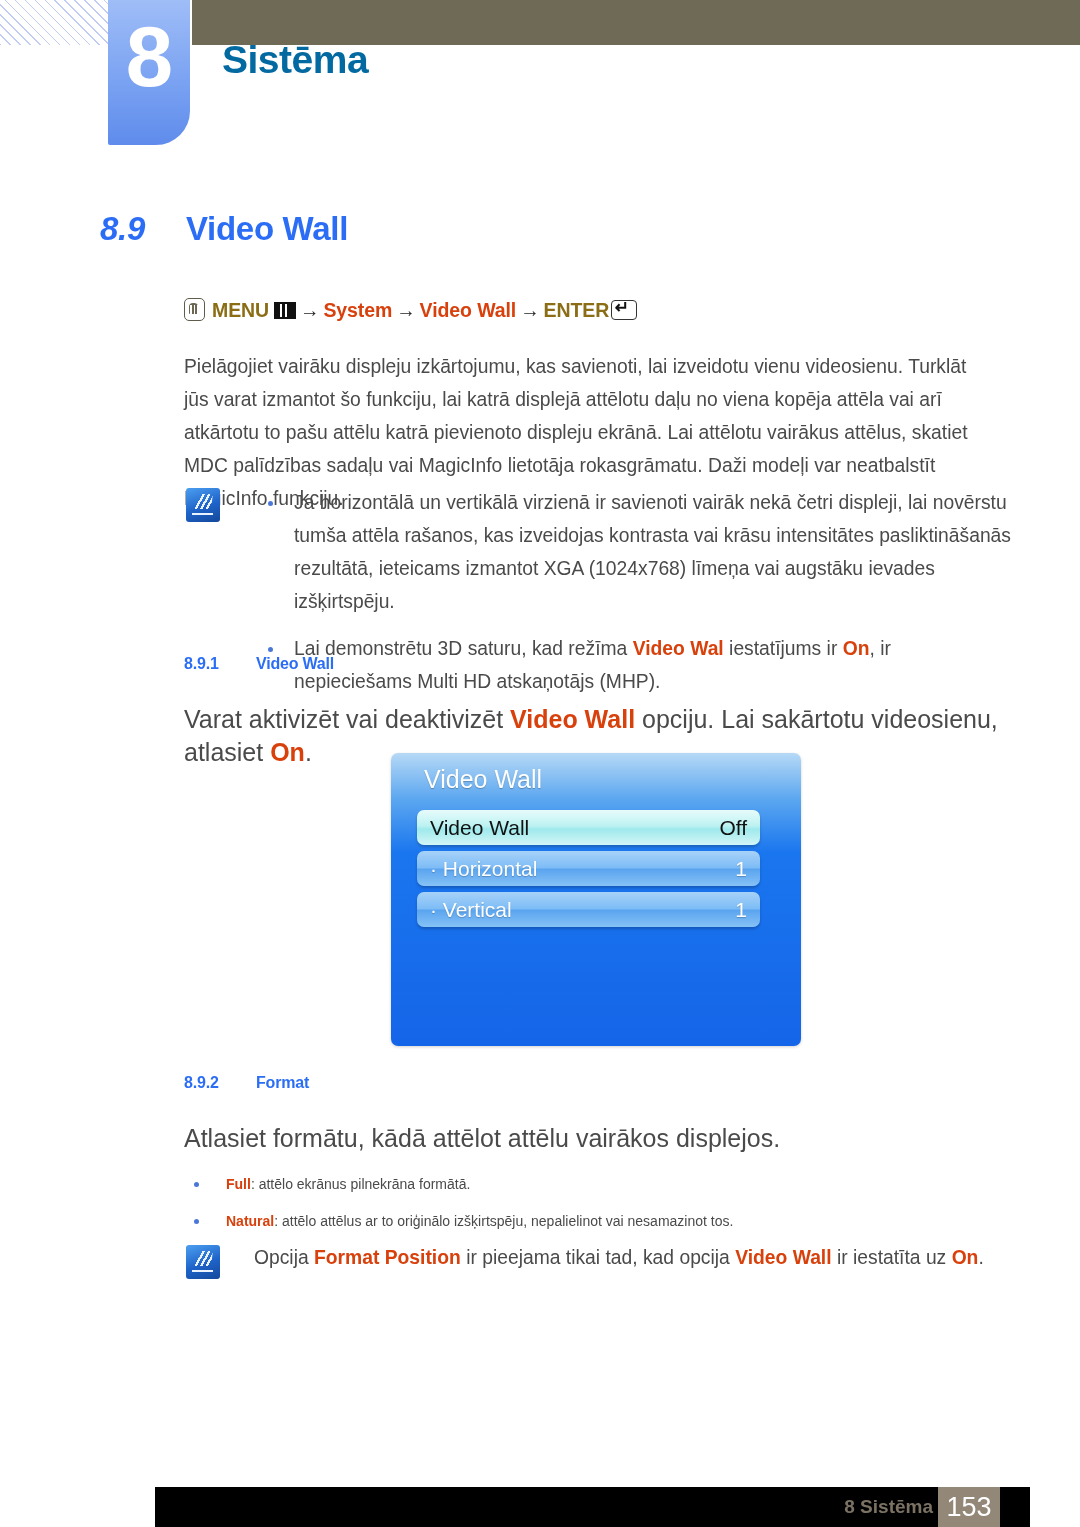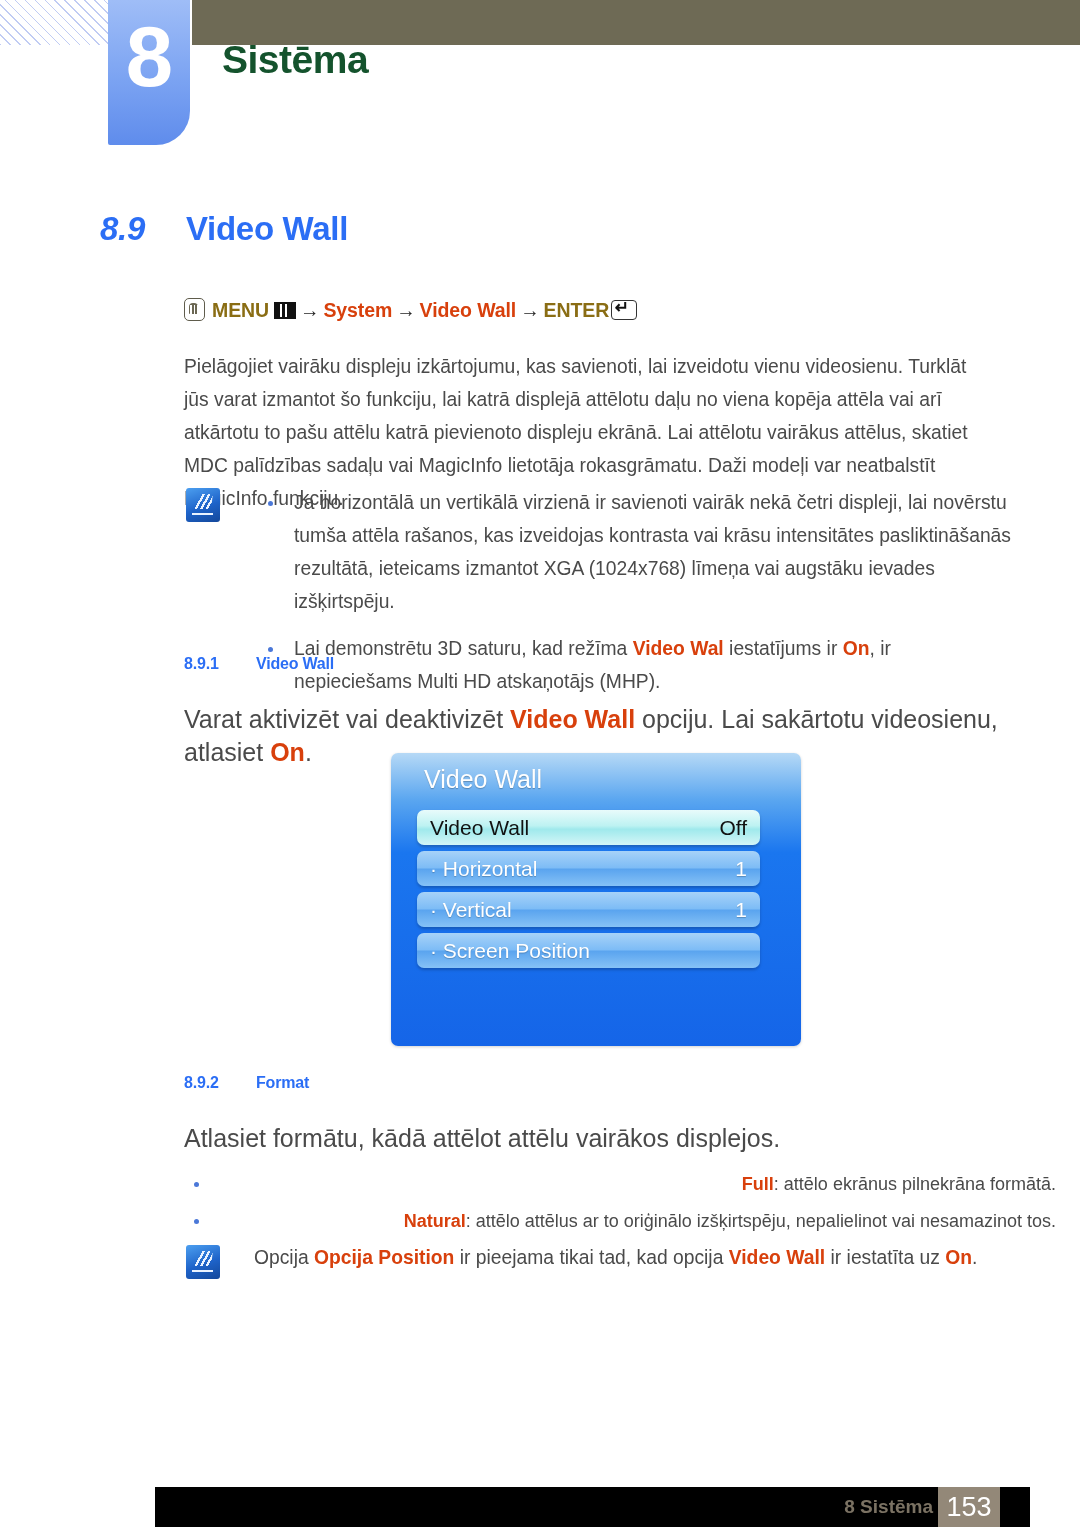--- a/index.html
+++ b/index.html
@@ -62,21 +62,21 @@
     color: #ffffff;
     line-height: 1;
     letter-spacing: -1px;
   }
   .chapter-title {
     position: absolute;
     top: 38px;
     left: 222px;
     font-size: 39px;
     font-weight: bold;
-    color: #14532d;
+    color: #0369a1;
     letter-spacing: -.5px;
   }
 
   
   .content {
     position: absolute;
     top: 0; left: 0;
     width: 1080px;
   }
   .sec-title {
@@ -248,25 +248,24 @@
     width: 830px;
     font-size: 25px;
     line-height: 33px;
     color: #4a4a4a;
   }
 
   .bullet-row {
     position: absolute;
     left: 184px;
     width: 830px;
-    font-size: 18px;
+    font-size: 14px;
     line-height: 33px;
     color: #4a4a4a;
     padding-left: 42px;
-    text-align: right;
   }
   .bullet-row::before {
     content: "";
     position: absolute;
     left: 10px;
     top: 14px;
     width: 5px; height: 5px;
     border-radius: 50%;
     background: #4b78d8;
   }
@@ -406,24 +405,20 @@
         <span class="value">Off</span>
       </div>
       <div class="osd-row normal">
         <span class="label">· Horizontal</span>
         <span class="value">1</span>
       </div>
       <div class="osd-row normal">
         <span class="label">· Vertical</span>
         <span class="value">1</span>
       </div>
-      <div class="osd-row normal">
-        <span class="label">· Screen Position</span>
-        <span class="value"></span>
-      </div>
     </div>
   </div>
 
   <div class="sub-title" style="top:1074px;">
     <span class="num">8.9.2</span><span>Format</span>
   </div>
 
   <div class="para" style="top:1122px;">Atlasiet formātu, kādā attēlot attēlu vairākos displejos.</div>
 
   <div class="bullet-row" style="top:1168px;">
@@ -431,21 +426,21 @@
   </div>
 
   <div class="bullet-row" style="top:1205px;">
     <span class="hl-red">Natural</span><span>: attēlo attēlus ar to oriģinālo izšķirtspēju, nepalielinot vai nesamazinot tos.</span>
   </div>
 
   <div class="note" style="top:1243px;">
     <div class="note-icon"></div>
     <div class="note-list">
       <div class="note-oneline">
-        <span>Opcija </span><span class="hl-red">Opcija Position</span><span> ir pieejama tikai tad, kad opcija </span><span class="hl-red">Video Wall</span><span> ir iestatīta uz </span><span class="hl-red">On</span><span>.</span>
+        <span>Opcija </span><span class="hl-red">Format Position</span><span> ir pieejama tikai tad, kad opcija </span><span class="hl-red">Video Wall</span><span> ir iestatīta uz </span><span class="hl-red">On</span><span>.</span>
       </div>
     </div>
   </div>
 
 </div>
 
 <div class="footer-bar">
   <div class="footer-label">8 Sistēma</div>
   <div class="footer-page">153</div>
 </div>

